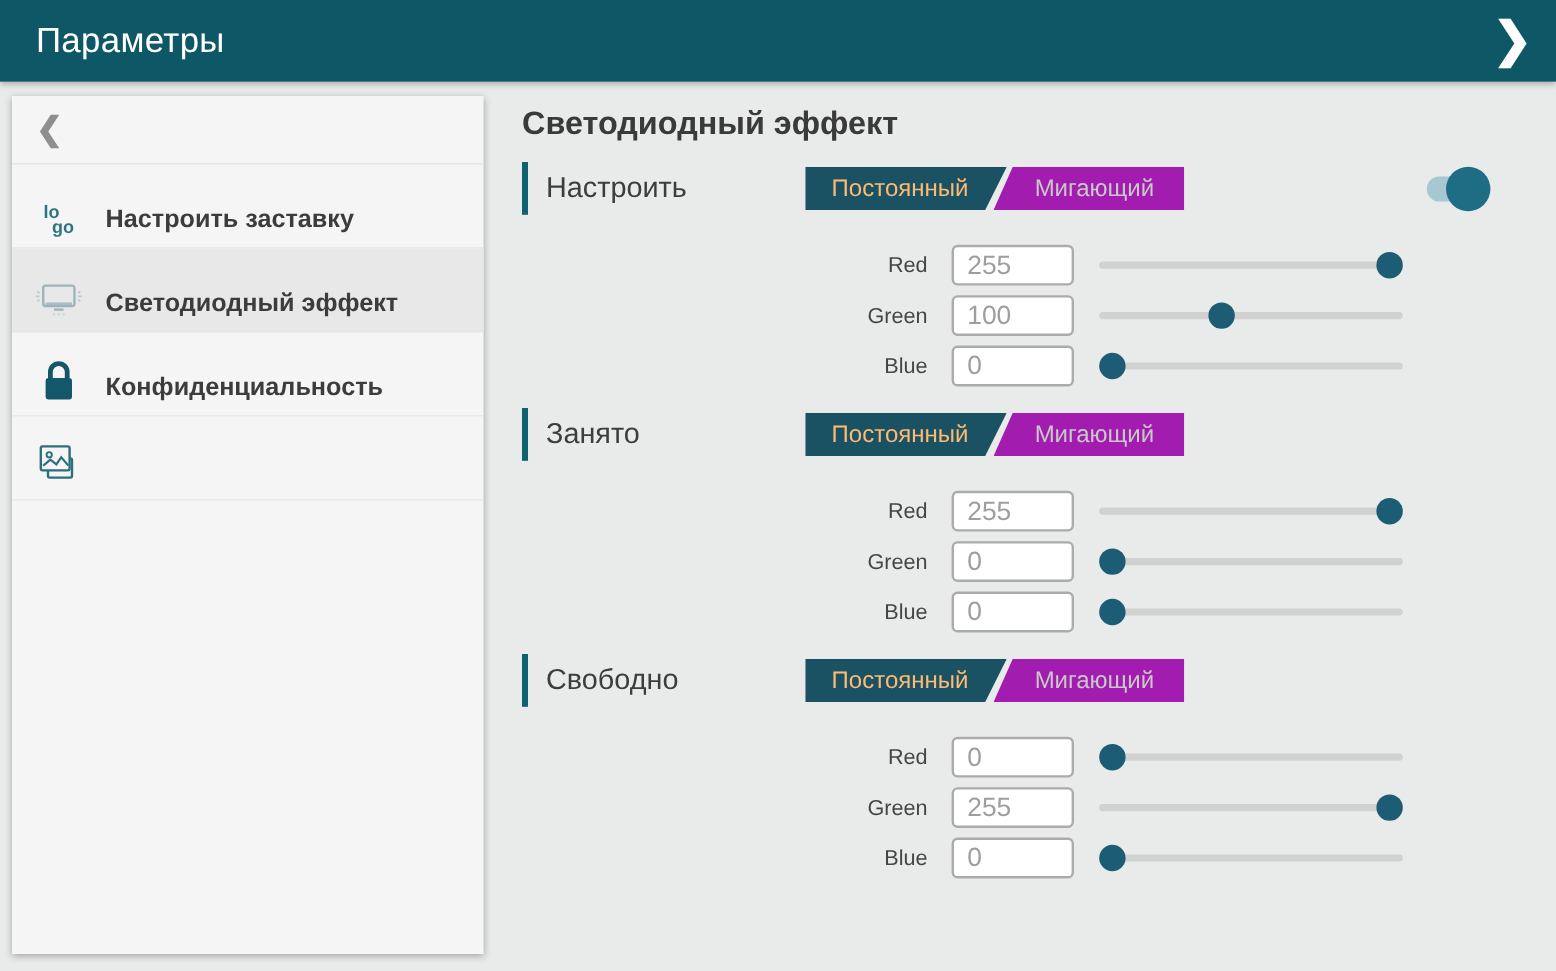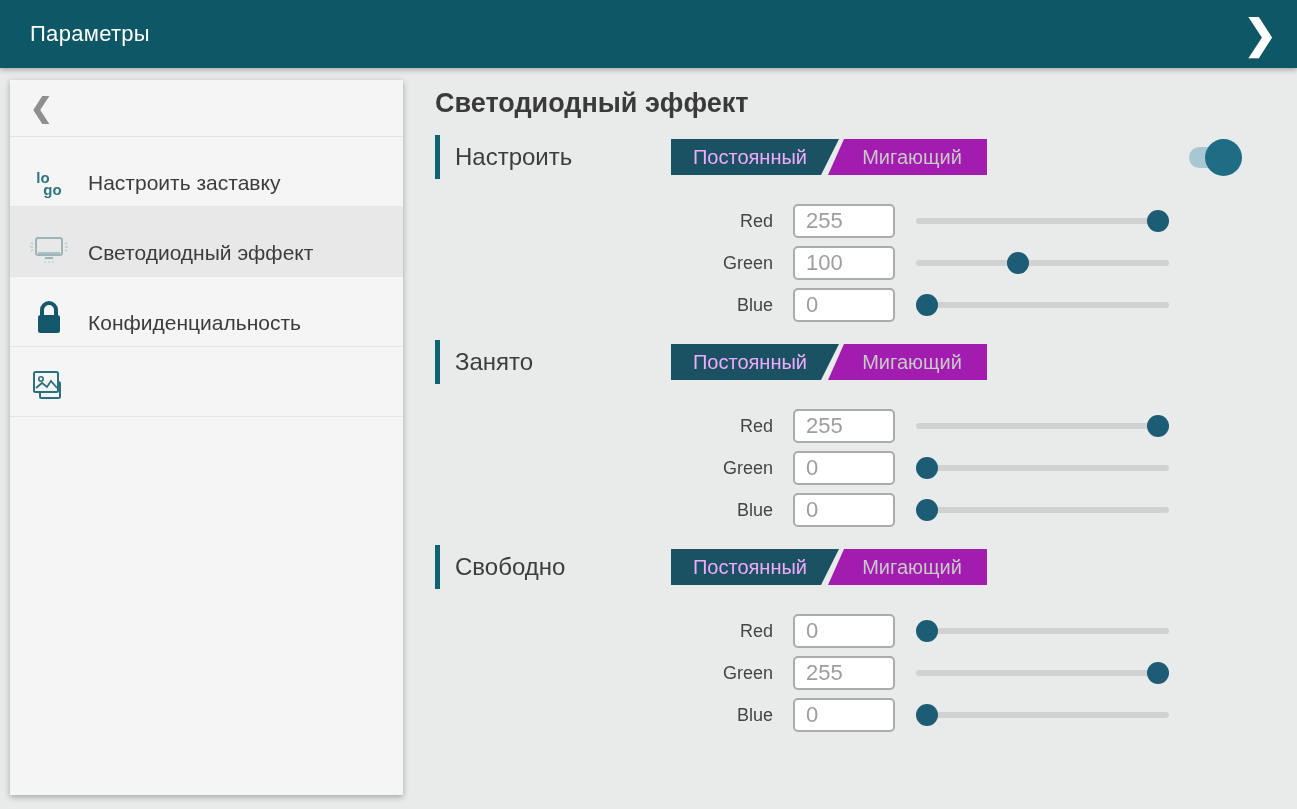--- a/index.html
+++ b/index.html
@@ -2,53 +2,53 @@
 <html><head>
 <meta charset="utf-8">
 <style>
   * { margin:0; padding:0; box-sizing:border-box; }
   html,body { width:1297px; height:809px; overflow:hidden;
     font-family:"Liberation Sans", sans-serif; background:#e9eaea; }
 
   
   .app-header { position:relative; height:68px; background:#0d5766;
     display:flex; align-items:center; box-shadow:0 2px 5px rgba(0,0,0,.28); z-index:5; }
-  .app-title { color:#fff; font-size:22px; margin-left:30px; letter-spacing:.3px; }
+  .app-title { color:#fff; font-size:29px; margin-left:30px; letter-spacing:.3px; }
   .fwd-chevron { margin-left:auto; margin-right:20px; color:#fff; font-size:40px;
     font-weight:bold; line-height:1; cursor:pointer; }
 
   
   .layout { display:flex; height:741px; }
 
   
   .sidebar { width:393px; margin:12px 0 14px 10px; background:#f5f5f5;
     box-shadow:0 2px 6px rgba(0,0,0,.3); display:flex; flex-direction:column; }
   .back-row { height:57px; display:flex; align-items:center; padding-left:20px;
     border-bottom:1px solid #e2e2e2; cursor:pointer; }
   .back-chevron { color:#8f8f8f; font-size:27px; font-weight:bold; }
   .side-item { display:flex; align-items:flex-end; min-height:70px; padding:10px 14px 10px 0;
     border-bottom:1px solid #e6e6e6; cursor:pointer; }
   .side-item.selected { background:#e8e8e8; }
   .icon-col { width:78px; display:flex; justify-content:center; align-items:center; flex:0 0 78px; }
-  .side-label { font-size:21px; color:#3c3c3c; line-height:27px; max-width:245px; }
+  .side-label { font-size:21px; color:#3c3c3c; line-height:27px; max-width:245px;font-weight:bold; }
   .logo-ic { color:#2d7583; font-size:15px; font-weight:bold; line-height:12px; text-align:left; }
   .logo-ic .l2 { display:block; margin-left:7px; }
   .aa-ic { color:#14576a; font-size:27px; font-weight:bold; }
 
   
   .main { flex:1; padding:20px 0 0 32px; }
   .page-title { font-size:27px; color:#3a3a3a; margin-bottom:16px; }
   .led-section { width:800px; margin-bottom:18px; }
   .sec-header { display:flex; align-items:center; height:44px; }
   .accent-bar { width:5px; height:44px; background:#0f6271; margin-right:15px; }
   .sec-title { font-size:24px; color:#3d3d3d; width:216px; }
   .mode-toggle { position:relative; width:316px; height:36px; flex:0 0 316px; }
   .opt { position:absolute; top:0; bottom:0; display:flex; align-items:center;
     justify-content:center; font-size:20px; cursor:pointer; }
-  .opt.active { left:0; width:168px; background:#1b5263; color:#f0abfc;
+  .opt.active { left:0; width:168px; background:#1b5263; color:#fdba74;
     clip-path:polygon(0 0, 100% 0, calc(100% - 18px) 100%, 0 100%); padding-right:10px; }
   .opt.inactive { left:152px; right:0; background:#a21caf; color:#c8c8c8;
     clip-path:polygon(21px 0, 100% 0, 100% 100%, 5px 100%); padding-left:14px; }
   .switch-wrap { position:relative; margin-left:auto; width:46px; height:36px; cursor:pointer; }
   .switch-track { position:absolute; left:0; top:8px; width:46px; height:21px;
     border-radius:11px; background:#a7c8d3; }
   .switch-knob { position:absolute; right:-7px; top:0; width:37px; height:37px;
     border-radius:50%; background:#1f6d85; }
   .rgb-rows { margin-top:25px; }
   .rgb-row { display:flex; align-items:center; height:34px; margin-bottom:8px; }

